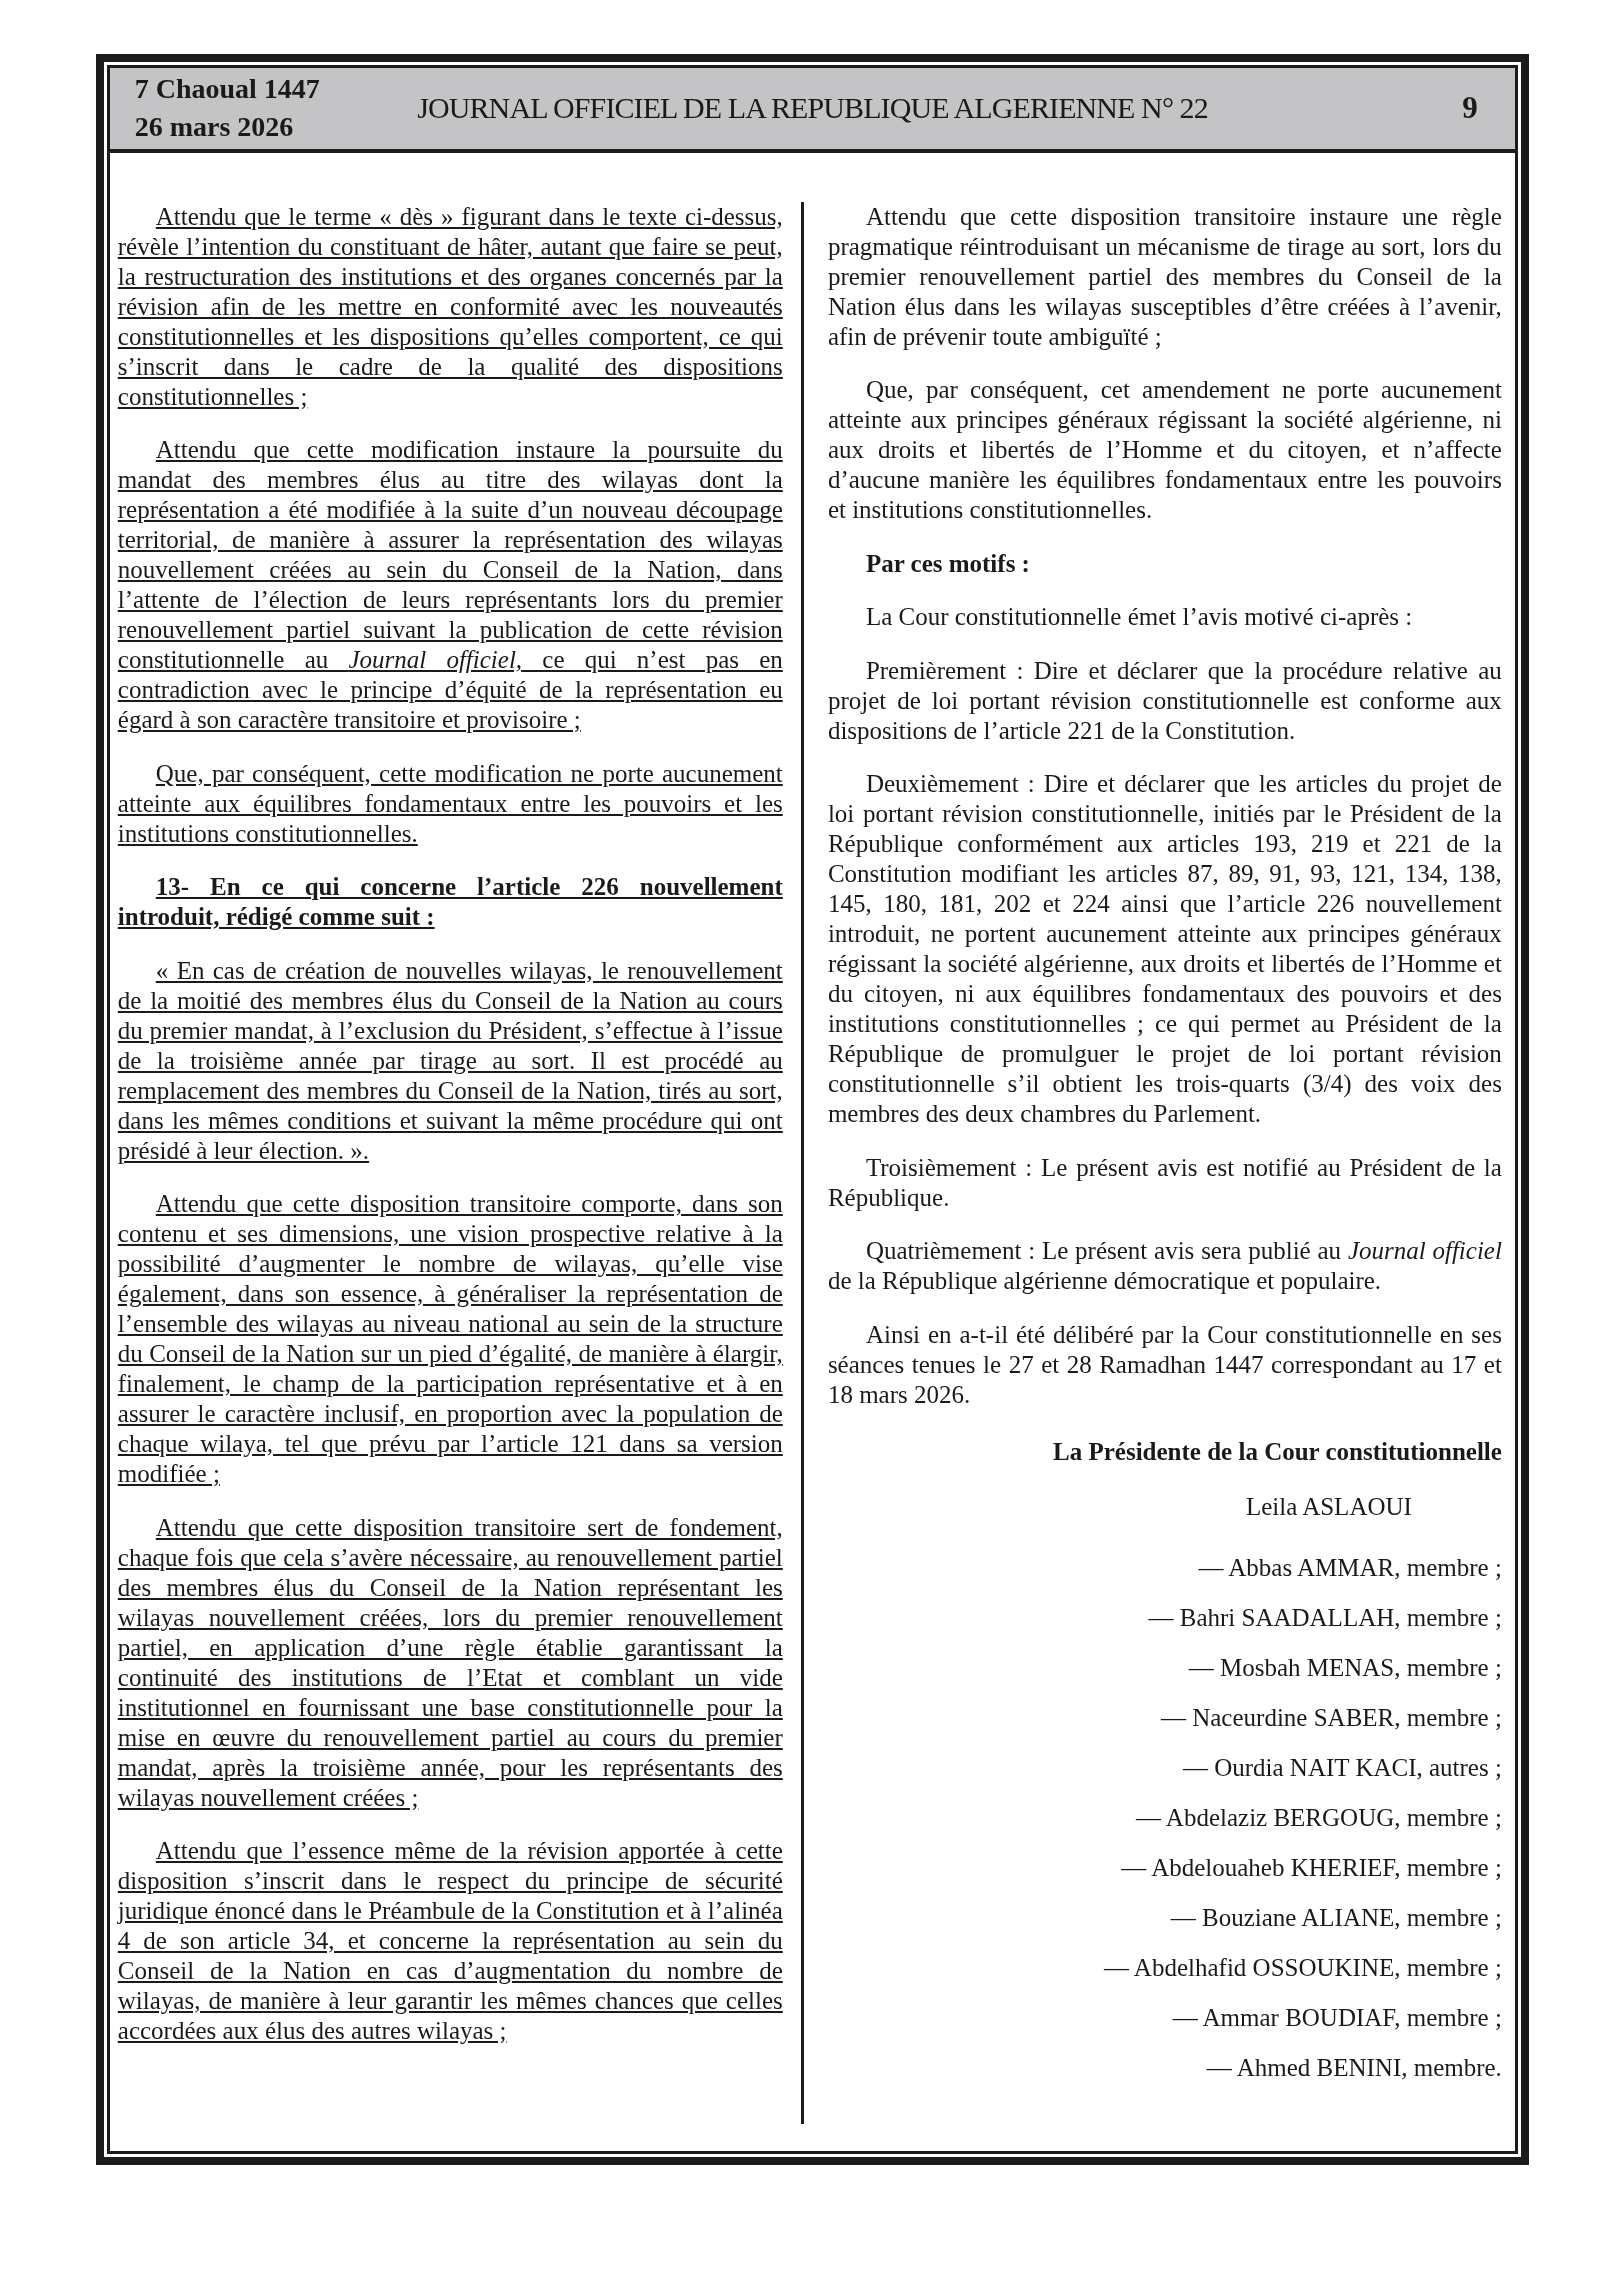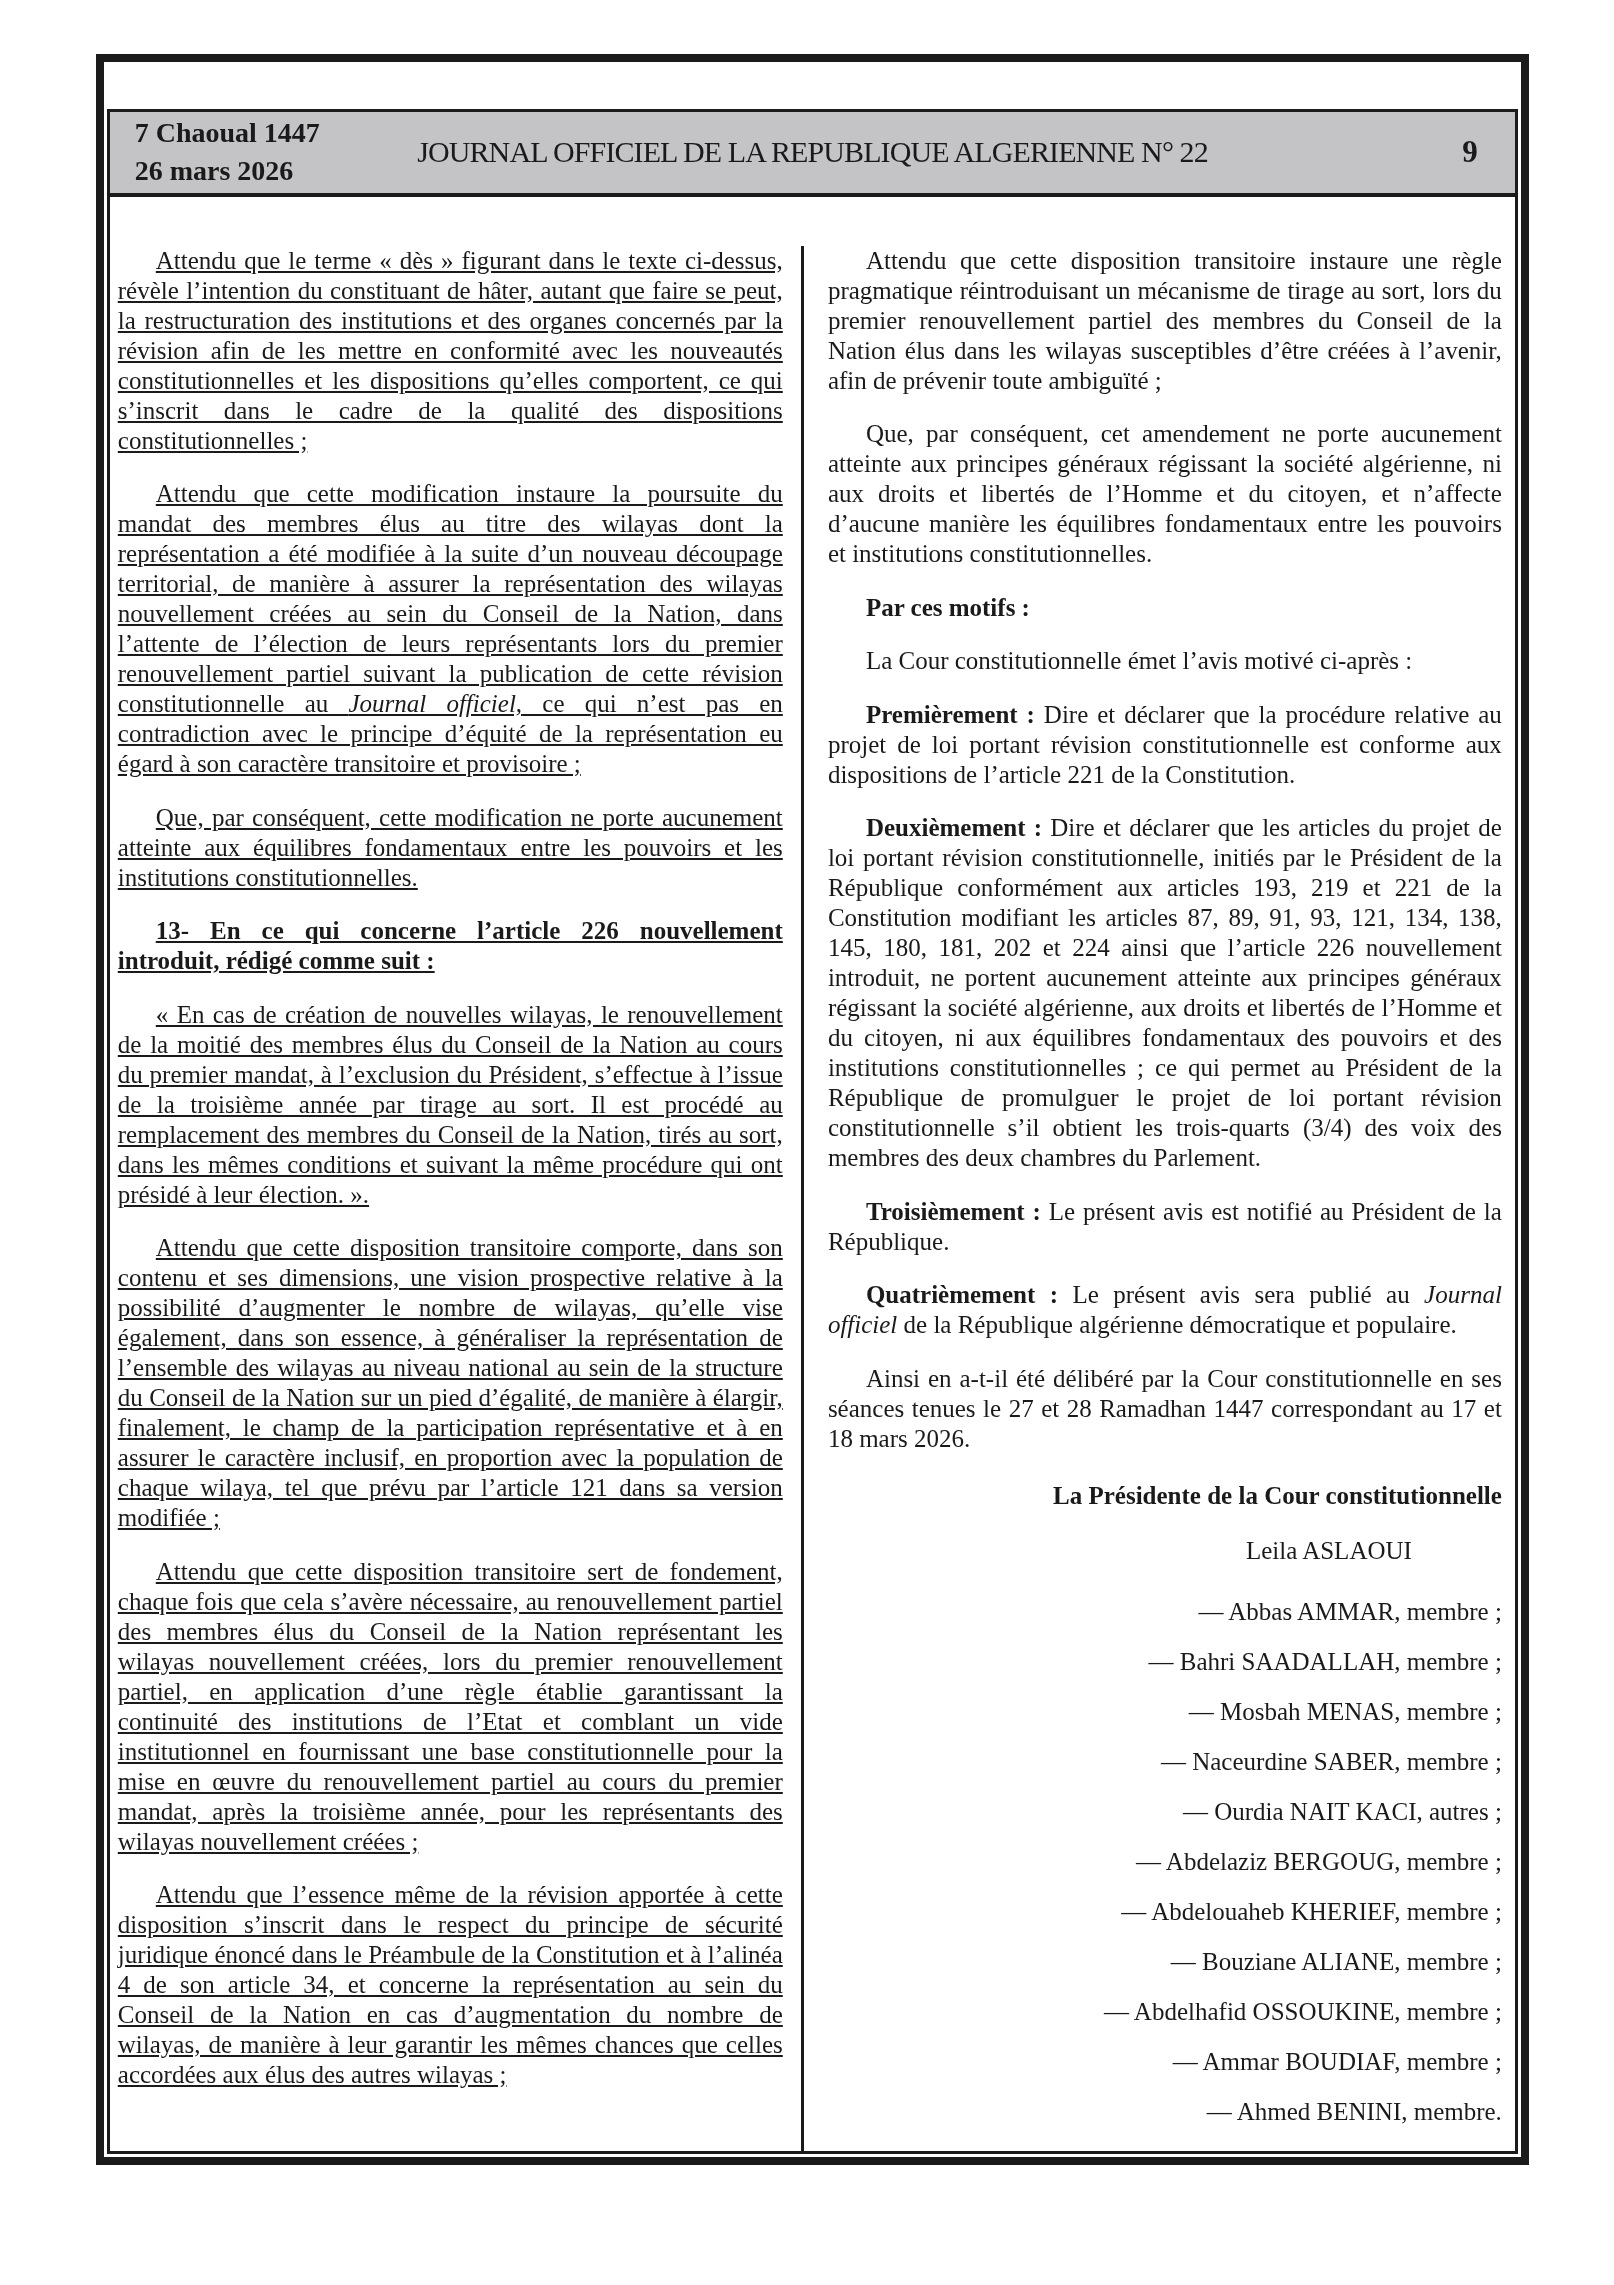--- a/index.html
+++ b/index.html
@@ -14,21 +14,20 @@
   .frame-outer{
     position:absolute;left:96px;top:54px;
     width:1433px;height:2111px;
     border:8.1px solid #1b1b1b;
     box-sizing:border-box;
   }
   .frame-inner{
     position:absolute;left:2.7px;top:2.7px;right:2.7px;bottom:2.7px;
     border:3.6px solid #1b1b1b;
     overflow:hidden;
-    margin-top:44px;
   }
   .header-bar{
     height:81px;
     background:#c4c4c7;
     border-bottom:4.5px solid #1b1b1b;
     display:flex;align-items:center;
     padding:0 25px;
     box-sizing:content-box;
   }
   .header-dates{
@@ -77,21 +76,21 @@
   .blk.sigc{
     text-align:right;text-indent:0;
     margin:27px 0 25px 0;
     font-weight:bold;
   }
   .blk.sigr{
     text-align:right;text-indent:0;
     padding-right:90px;
     margin:0 0 31px 0;
   }
-  .b{font-weight:bold;}
+  .b{font-weight:normal;}
   .i{font-style:italic;}
 </style>
 </head>
 <body>
 
 <div class="page">
   <div class="frame-outer">
     <div class="frame-inner">
 
       <div class="header-bar">

